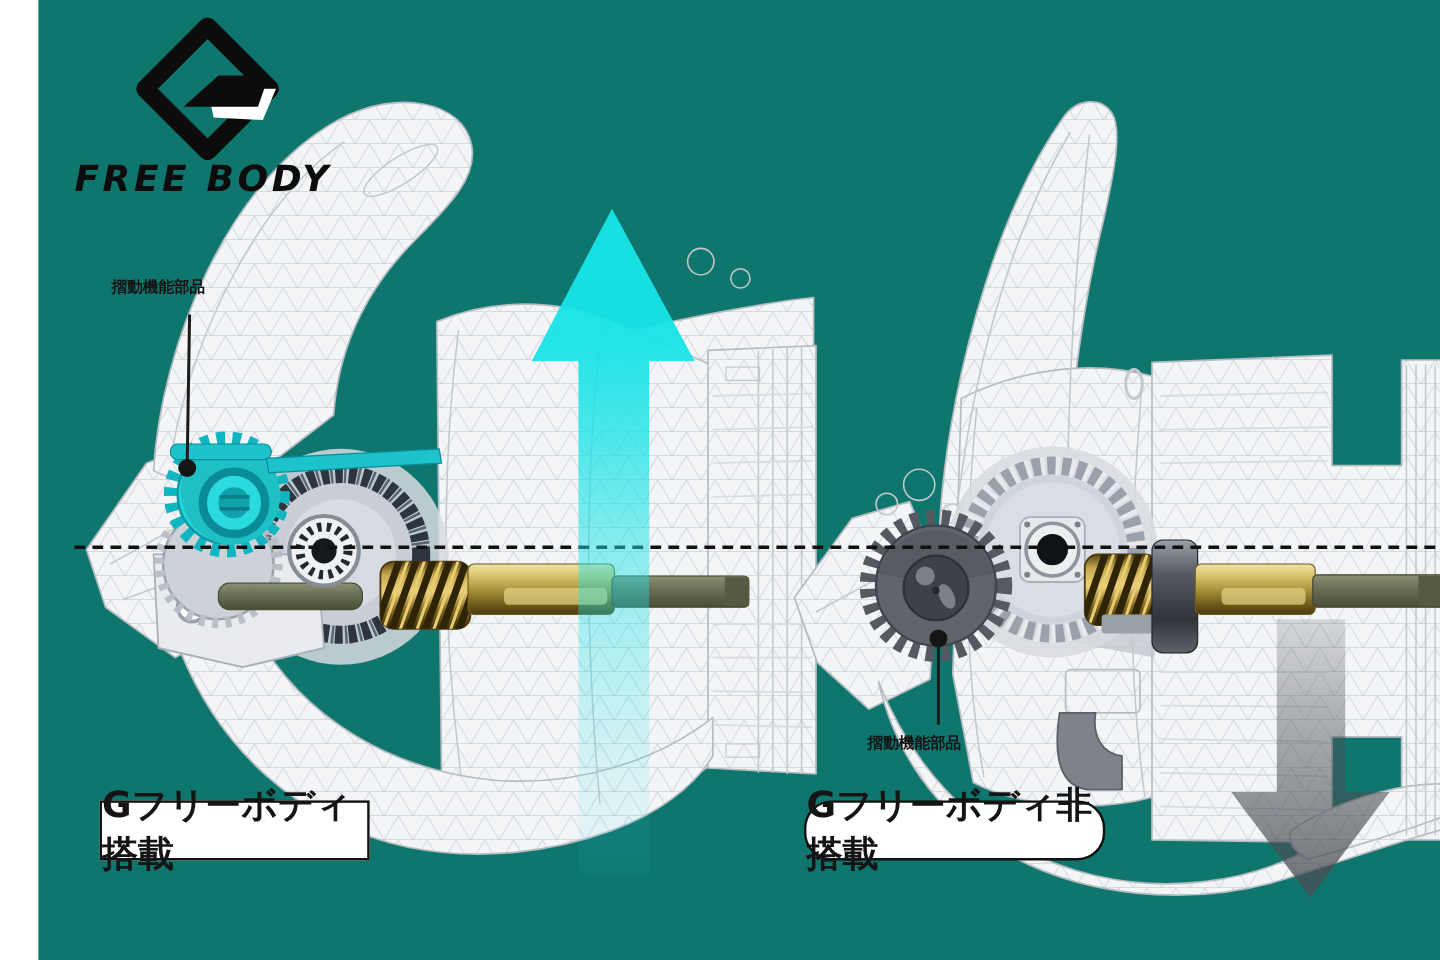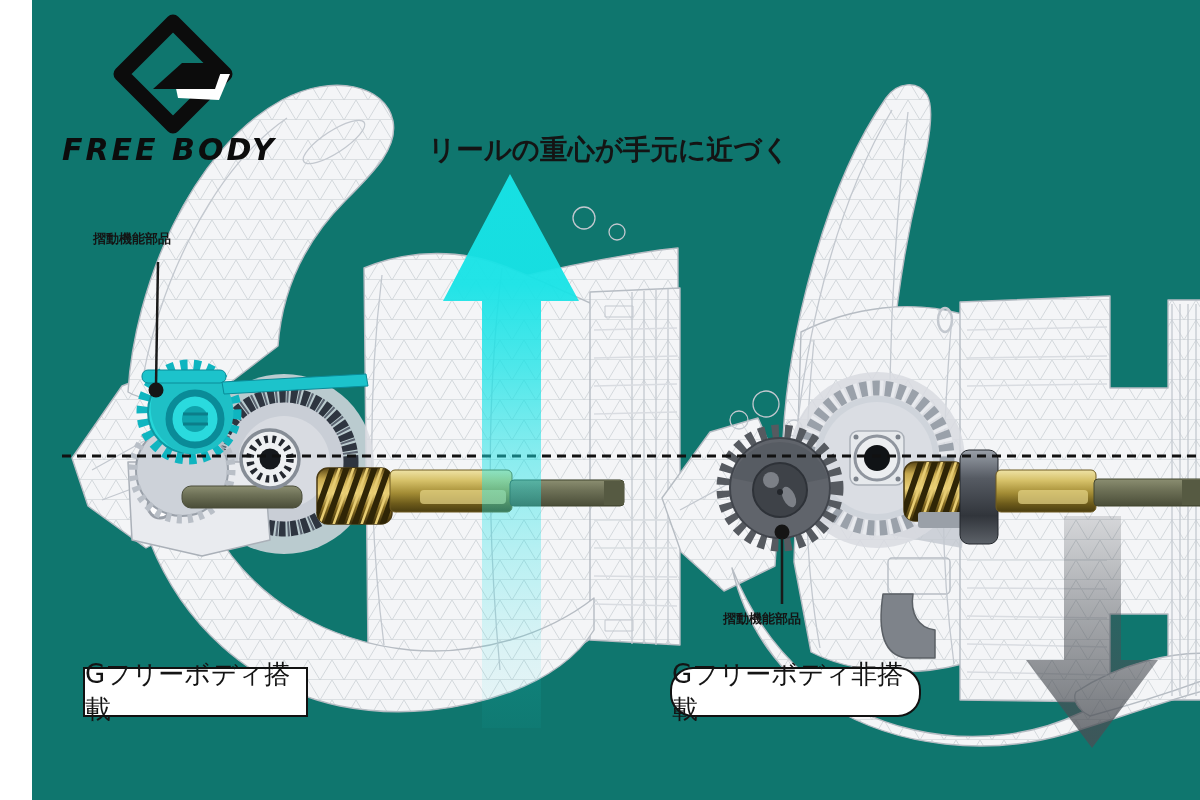--- a/index.html
+++ b/index.html
@@ -9,21 +9,21 @@
   .txt{position:absolute;z-index:2;white-space:nowrap;color:#141414;}
   .brand-text{left:30px;top:132px;font-size:30px;font-weight:bold;font-style:italic;
               letter-spacing:3px;color:#0c0c0c;}
   .top-arrow-label{left:396px;top:132px;font-size:27.5px;font-weight:600;}
   .bottom-arrow-label{left:788px;top:744px;font-size:27.5px;font-weight:600;}
   .part-label{font-size:13px;font-weight:600;}
   .part-label.left{left:61px;top:230px;}
   .part-label.right{left:691px;top:610px;}
   .caption-box{position:absolute;z-index:2;border:2px solid #111;background:#fff;
                display:flex;align-items:center;justify-content:center;
-               font-size:26px;font-weight:400;color:#141414;}
+               font-size:30px;font-weight:700;color:#141414;}
   .caption-box.left{left:51px;top:667px;width:221px;height:46px;}
   .caption-box.right{left:638px;top:667px;width:247px;height:46px;border-radius:23px;}
 </style>
 </head>
 <body>
 
 <div class="stage">
 
 <svg class="gfx" width="1200" height="800" viewBox="0 0 1200 800">
   <defs>
@@ -274,21 +274,20 @@
     <circle cx="750" cy="532" r="7.5" fill="#151515" stroke="none"></circle>
     <line x1="750" y1="538" x2="750" y2="604" stroke-width="2.5"></line>
   </g>
 
   <polygon fill="url(#cyanGrad)" points="478,174 547,301 509,301 509,728 450,728 450,301 411,301"></polygon>
   <polygon fill="url(#grayGrad)" points="1032,516 1089,516 1089,660 1126,660 1060,748 994,660 1032,660"></polygon>
 </svg>
 
 <div class="txt brand-text">FREE BODY</div>
 
-<div class="txt top-arrow-label">リールの重心が手元に近づく</div>
 
 <div class="txt part-label left">摺動機能部品</div>
 <div class="txt part-label right">摺動機能部品</div>
 
 <div class="caption-box left">
   <span>Gフリーボディ搭載</span>
 </div>
 <div class="caption-box right">
   <span>Gフリーボディ非搭載</span>
 </div>

